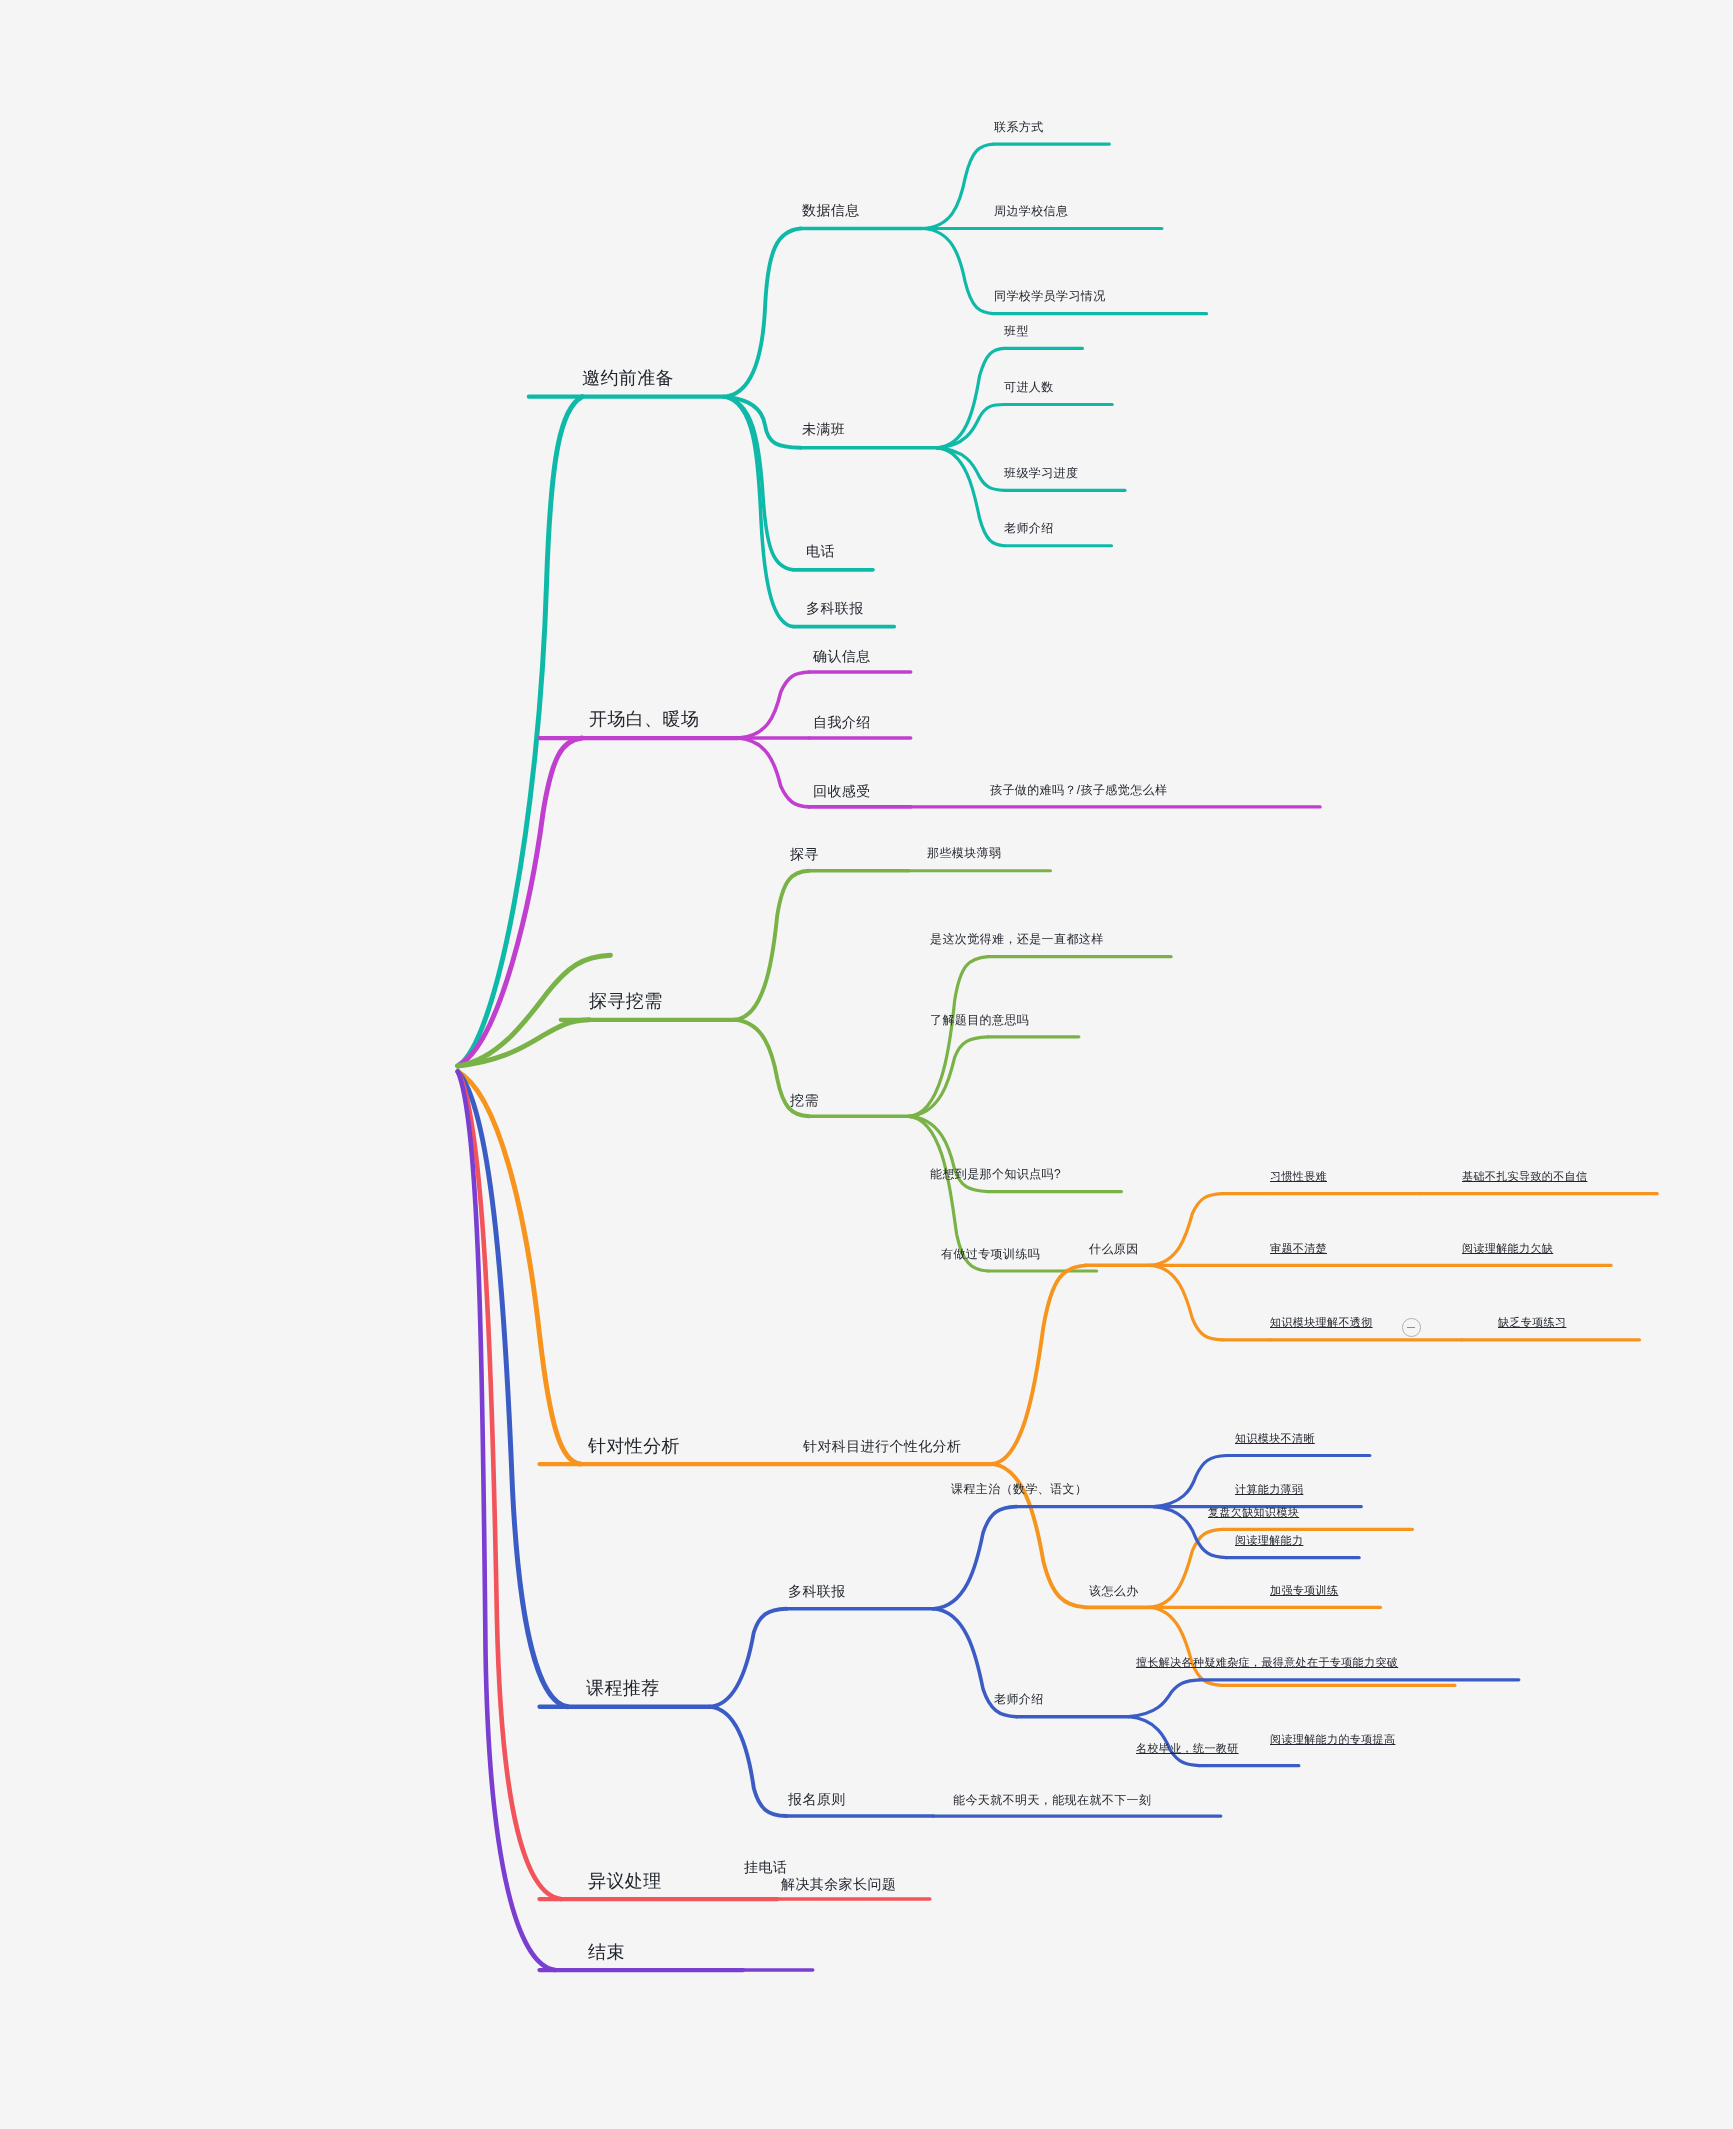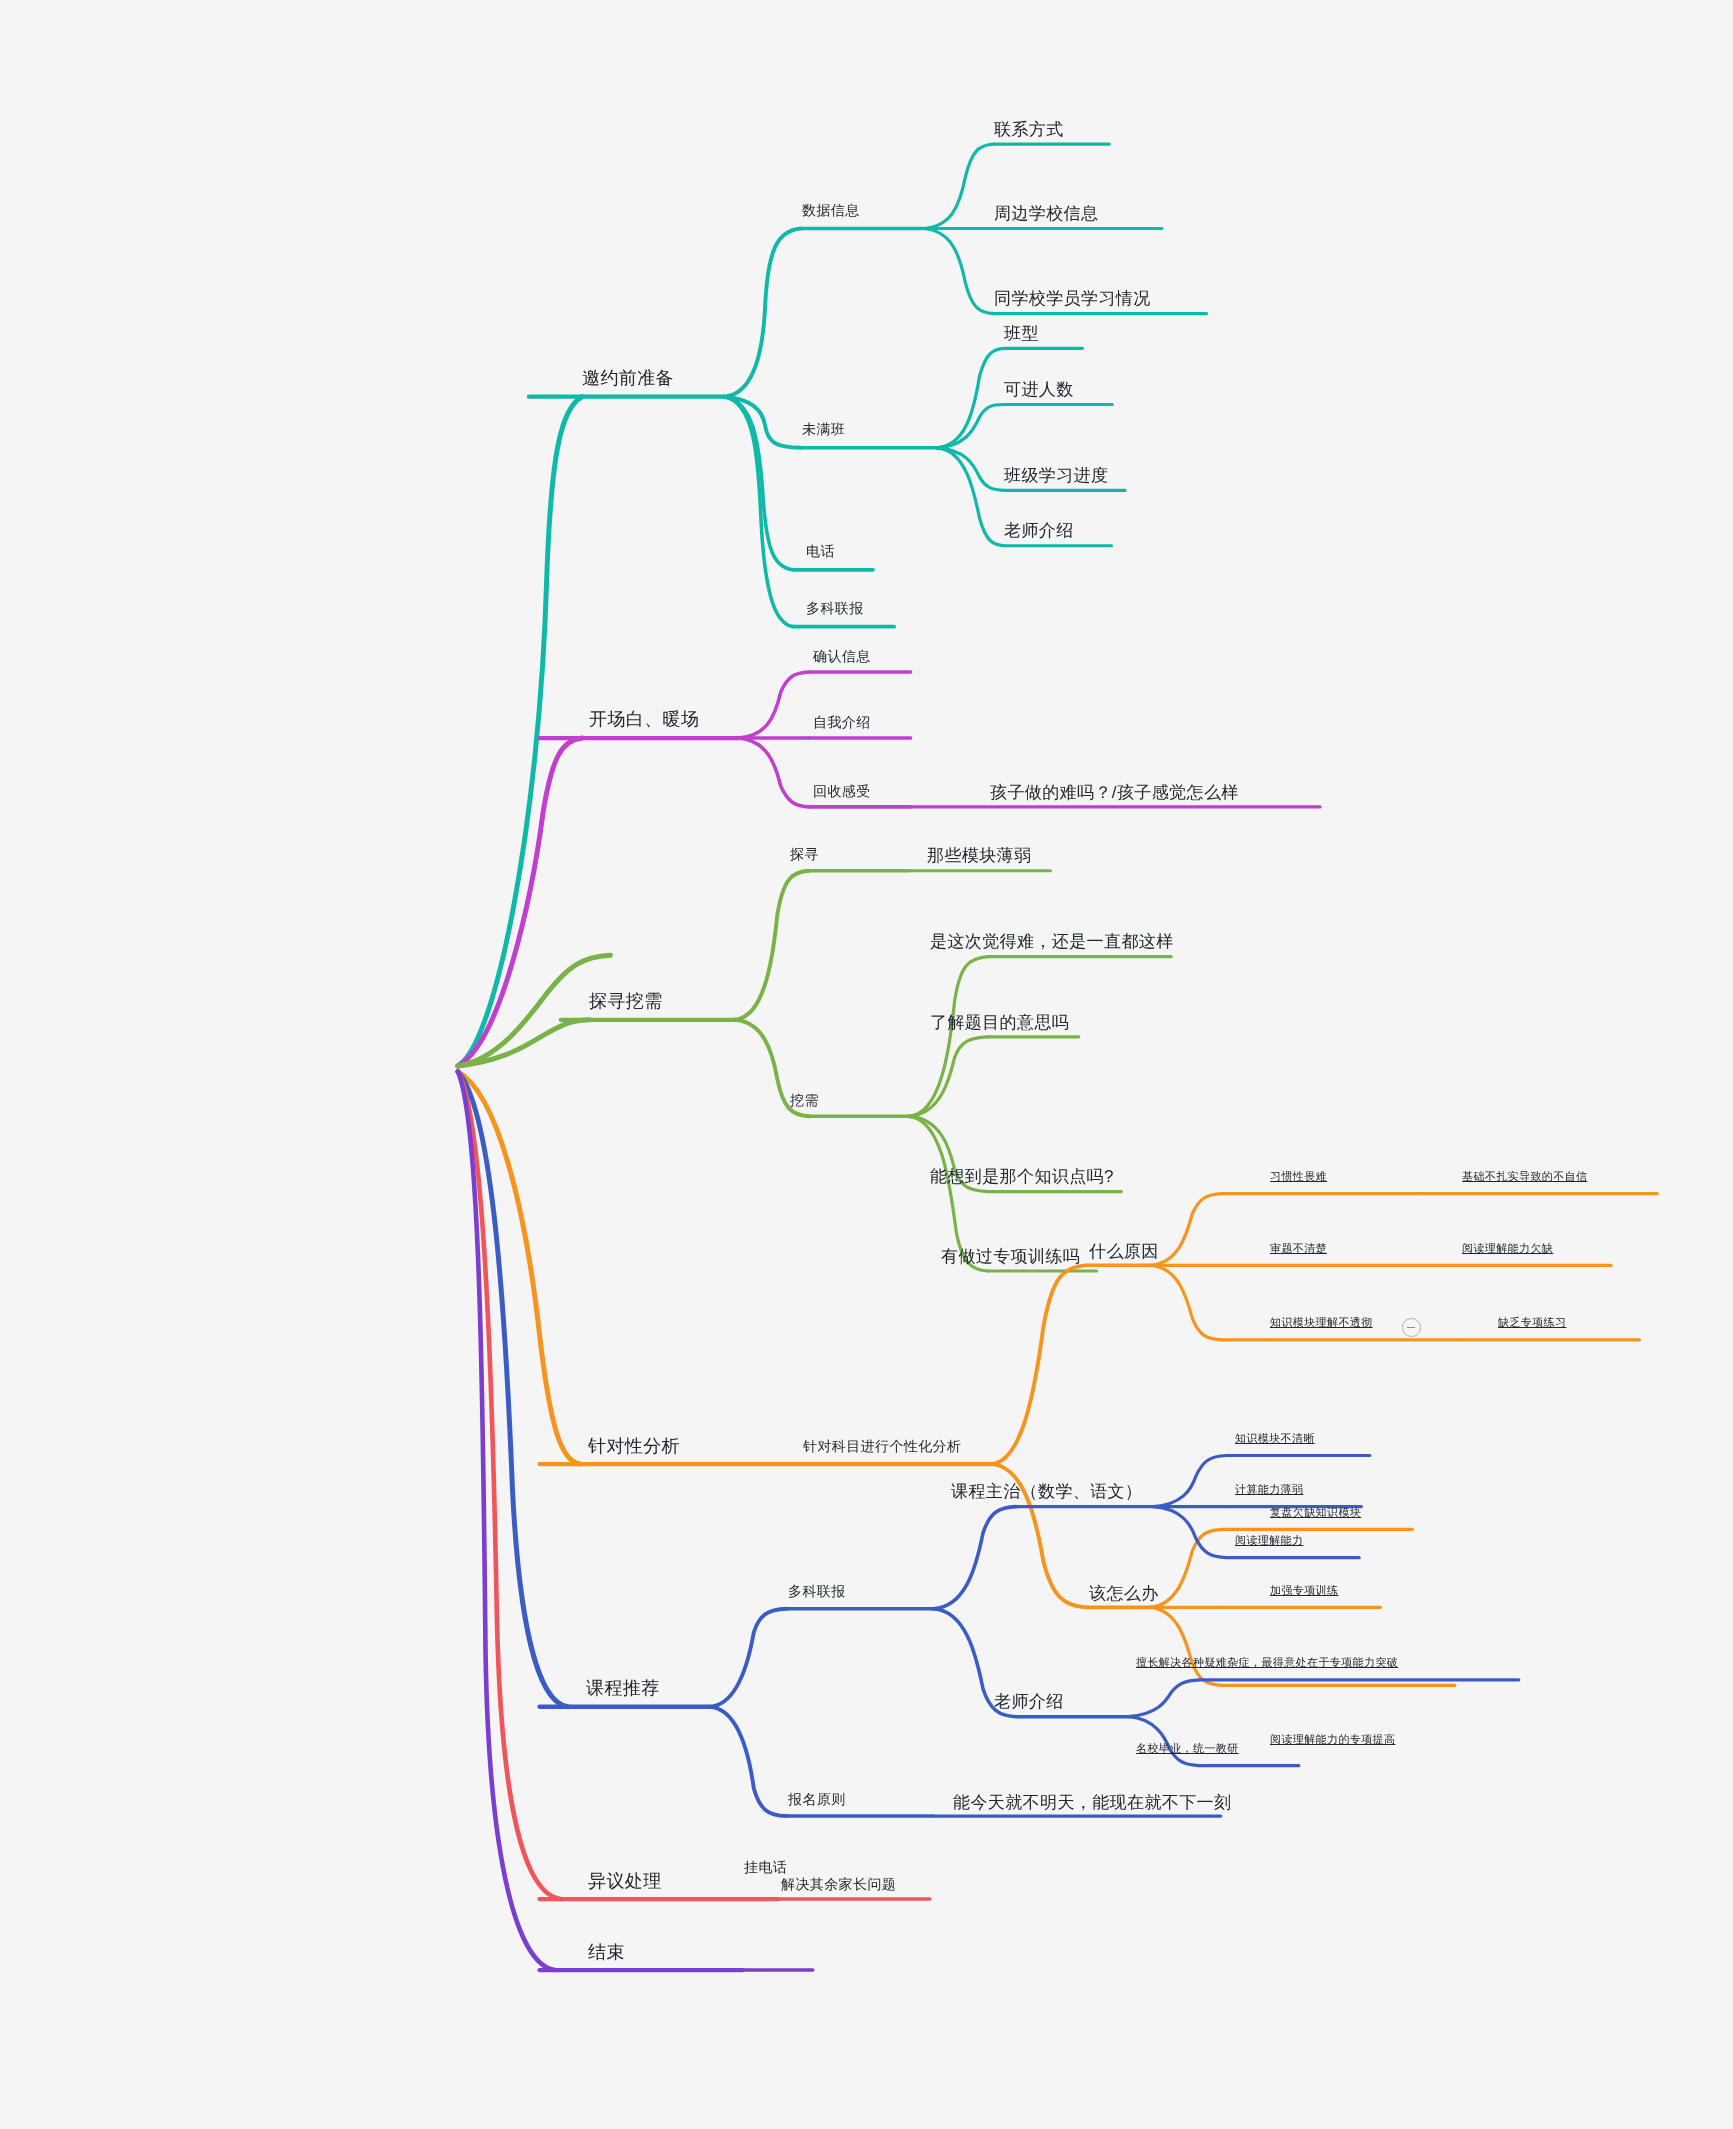--- a/index.html
+++ b/index.html
@@ -41,21 +41,21 @@
     box-sizing:border-box;
   }
   .collapse-toggle::before{
     content:"";position:absolute;
     left:4.3px;right:4.3px;top:50%;
     height:1.1px;margin-top:-0.6px;
     background:#8d8d8d;
   }
   .lvl1{font-size:18px;}
   .lvl2{font-size:14px;}
-  .lvl3{font-size:17px;}
+  .lvl3{font-size:12px;}
   .lvl4{font-size:11px;text-decoration:underline;}
 </style>
 </head>
 <body>
 
 <div id="mindmap-root">
 
   <svg id="edges" viewBox="0 0 2443 3000" xmlns="http://www.w3.org/2000/svg">
     <g fill="none" stroke-linecap="round" stroke-linejoin="round">
 
@@ -253,21 +253,21 @@
   <div class="node-label lvl3" style="left:1089px;top:1243px;">什么原因</div>
   <div class="node-label lvl4" style="left:1270px;top:1171px;">习惯性畏难</div>
   <div class="node-label lvl4" style="left:1462px;top:1171px;">基础不扎实导致的不自信</div>
   <div class="node-label lvl4" style="left:1270px;top:1243px;">审题不清楚</div>
   <div class="node-label lvl4" style="left:1462px;top:1243px;">阅读理解能力欠缺</div>
   <div class="node-label lvl4" style="left:1270px;top:1317px;">知识模块理解不透彻</div>
   <div class="collapse-toggle" style="left:1402px;top:1318px;"></div>
   <div class="node-label lvl4" style="left:1498px;top:1317px;">缺乏专项练习</div>
 
   <div class="node-label lvl3" style="left:1089px;top:1585px;">该怎么办</div>
-  <div class="node-label lvl4" style="left:1270px;top:1507px;">复盘欠缺知识模块</div>
+  <div class="node-label lvl4" style="left:1208px;top:1507px;">复盘欠缺知识模块</div>
   <div class="node-label lvl4" style="left:1270px;top:1585px;">加强专项训练</div>
   <div class="node-label lvl4" style="left:1270px;top:1734px;">阅读理解能力的专项提高</div>
 
   <div class="node-label lvl1" style="left:586px;top:1679px;">课程推荐</div>
   <div class="node-label lvl2" style="left:788px;top:1584px;">多科联报</div>
   <div class="node-label lvl3" style="left:951px;top:1483px;">课程主治（数学、语文）</div>
   <div class="node-label lvl4" style="left:1235px;top:1433px;">知识模块不清晰</div>
   <div class="node-label lvl4" style="left:1235px;top:1484px;">计算能力薄弱</div>
   <div class="node-label lvl4" style="left:1235px;top:1535px;">阅读理解能力</div>
   <div class="node-label lvl3" style="left:994px;top:1693px;">老师介绍</div>

